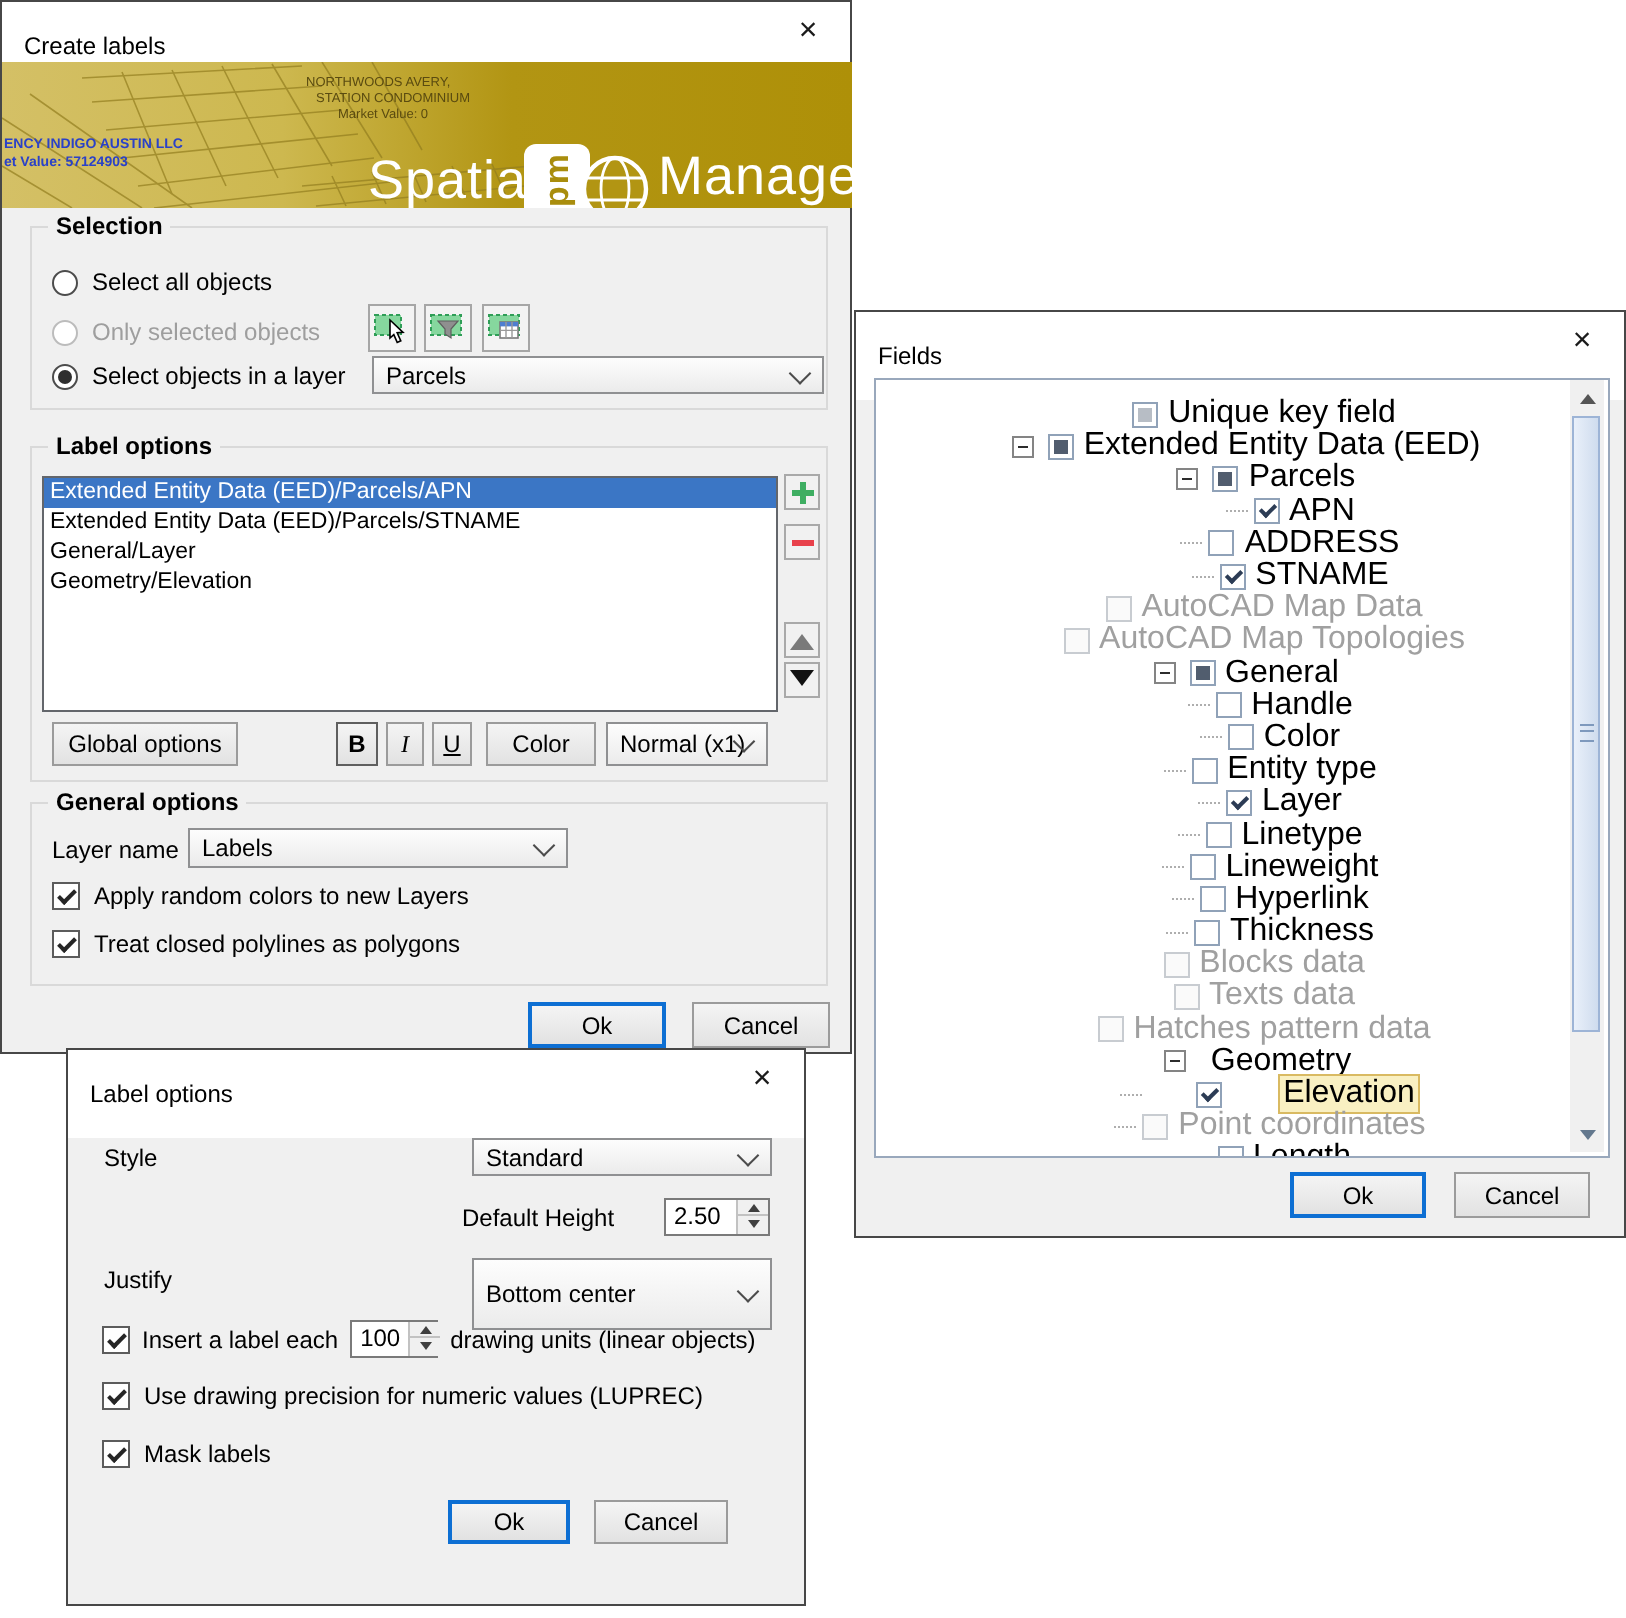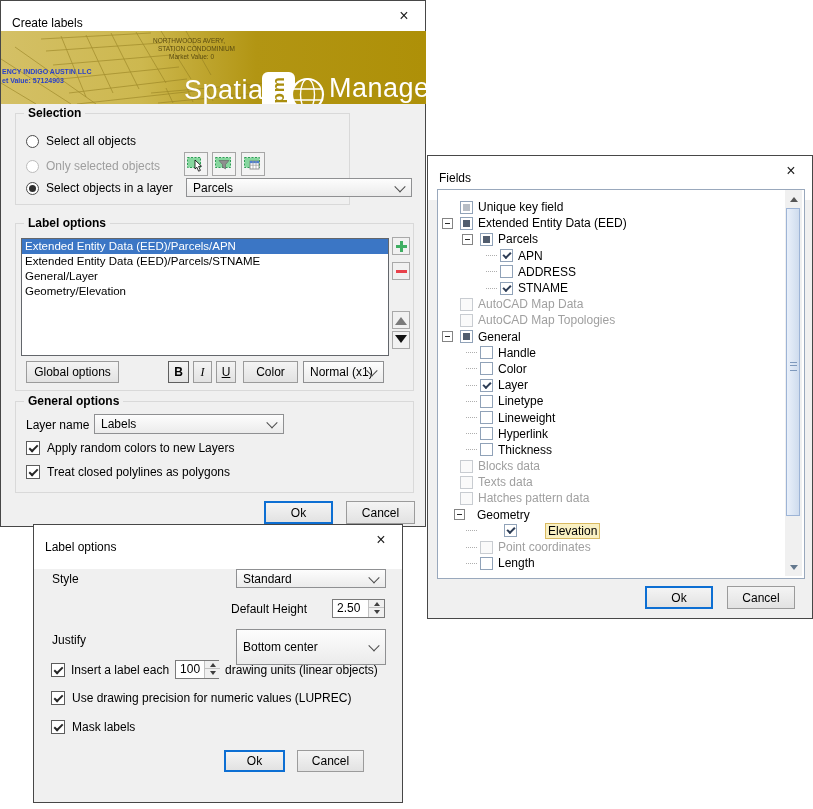--- a/index.html
+++ b/index.html
@@ -53,21 +53,21 @@
   .sqbtn{position:absolute;width:24px;height:24px;background:#f3f3f3;border:1px solid #a6a6a6;box-sizing:border-box;display:flex;align-items:center;justify-content:center;}
   .sqbtn18{position:absolute;width:18px;height:18px;background:#f1f1f1;border:1px solid #a9a9a9;box-sizing:border-box;display:flex;align-items:center;justify-content:center;}
   .plus{position:relative;width:11px;height:11px;}
   .plus::before{content:"";position:absolute;left:0;top:4px;width:11px;height:3px;background:#3fae62;}
   .plus::after{content:"";position:absolute;left:4px;top:0;width:3px;height:11px;background:#3fae62;}
   .minus{width:11px;height:3px;background:#e8414b;}
   .mtri-up{width:0;height:0;border:6px solid transparent;border-bottom:8px solid #7a7a7a;margin-top:-4px;}
   .mtri-dn{width:0;height:0;border:6px solid transparent;border-top:8px solid #111;margin-top:4px;}
   
   .tree{position:absolute;background:#fff;border:1px solid #99a8bc;box-sizing:border-box;overflow:hidden;padding-top:9px;}
-  .trow{display:flex;align-items:center;height:16.2px;font-size:12px;color:#000;white-space:nowrap;}
+  .trow{display:flex;align-items:center;height:16.2px;font-size:16px;color:#000;white-space:nowrap;justify-content:center;}
   .tslot{width:20px;height:16px;display:flex;align-items:center;flex:none;}
   .tslot.leader::after{content:"";flex:1;border-top:1px dotted #aeaeae;margin:0 3px 0 6px;}
   .texp{width:11px;height:11px;border:1px solid #848484;background:#fff;position:relative;margin-left:2px;flex:none;box-sizing:border-box;}
   .texp::after{content:"";position:absolute;left:2px;right:2px;top:4px;border-top:1px solid #2c2c2c;}
   .tcb{width:13px;height:13px;border:1px solid #90a2b8;background:#fff;position:relative;flex:none;box-sizing:border-box;}
   .tcb.checked::after{content:"";position:absolute;left:2px;top:2px;width:6px;height:3px;border-left:2px solid #2c3c55;border-bottom:2px solid #2c3c55;transform:rotate(-45deg);}
   .tcb.partial::after{content:"";position:absolute;inset:2px;background:#515d6e;}
   .tcb.grayfill::after{content:"";position:absolute;inset:2px;background:#b7bdc5;}
   .tcb.disabled{border-color:#c8ccd1;background:#fafafa;}
   .tlabel{margin-left:5px;}
@@ -125,21 +125,21 @@
         </span>
       <svg class="globe" width="37" height="37" viewBox="0 0 37 37">
         <circle cx="18.5" cy="18.5" r="15.5" fill="#b29513" stroke="#ffffff" stroke-width="2.2"></circle>
         <ellipse cx="18.5" cy="18.5" rx="7" ry="15.5" fill="none" stroke="#ffffff" stroke-width="1.4"></ellipse>
         <path d="M3.5 13 H33.5 M3.5 24 H33.5" stroke="#ffffff" stroke-width="1.4" fill="none"></path>
       </svg>
       <span class="brand-manager">Manager</span>
 
     </div>
 
-    <div class="group" style="left:14px;top:112px;width:335px;height:92px;">
+    <div class="group" style="left:14px;top:112px;width:399px;height:92px;">
       <span class="glabel">Selection</span>
     </div>
     <div class="row" style="left:25px;top:133px;">
       <span class="radio"></span>
       <span>Select all objects</span>
     </div>
     <div class="row" style="left:25px;top:158px;">
       <span class="radio dis"></span>
       <span class="distext">Only selected objects</span>
     </div>
@@ -283,20 +283,25 @@
         </div>
         <div class="trow" style="padding-left: 22px;">
           <span class="tslot leader"></span>
           <span class="tcb unchecked"></span>
           <span class="tlabel">Handle</span>
         </div>
         <div class="trow" style="padding-left: 22px;">
           <span class="tslot leader"></span>
           <span class="tcb unchecked"></span>
           <span class="tlabel">Color</span>
+        </div>
+        <div class="trow" style="padding-left: 22px;">
+          <span class="tslot leader"></span>
+          <span class="tcb unchecked"></span>
+          <span class="tlabel">Entity type</span>
         </div>
         <div class="trow" style="padding-left: 22px;">
           <span class="tslot leader"></span>
           <span class="tcb checked"></span>
           <span class="tlabel">Layer</span>
         </div>
         <div class="trow" style="padding-left: 22px;">
           <span class="tslot leader"></span>
           <span class="tcb unchecked"></span>
           <span class="tlabel">Linetype</span>

